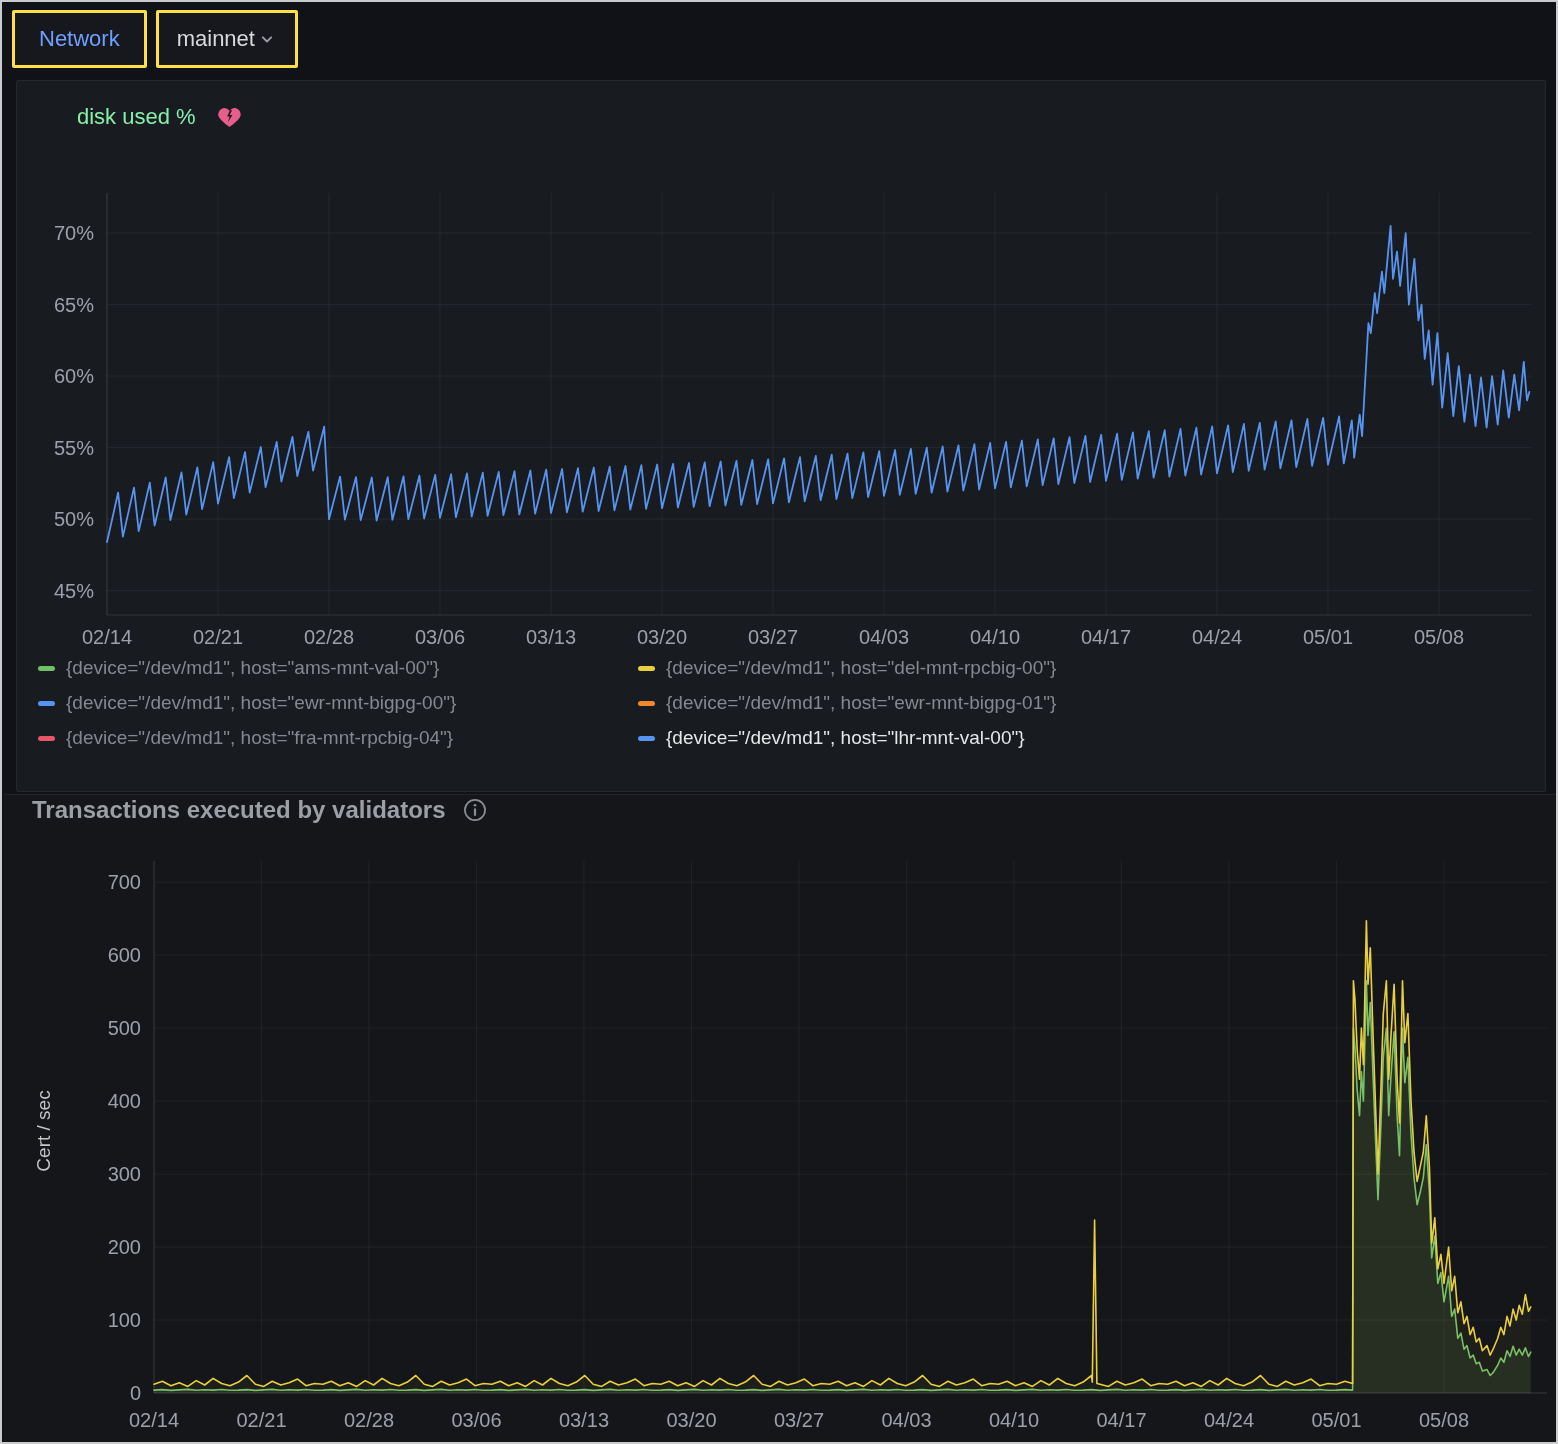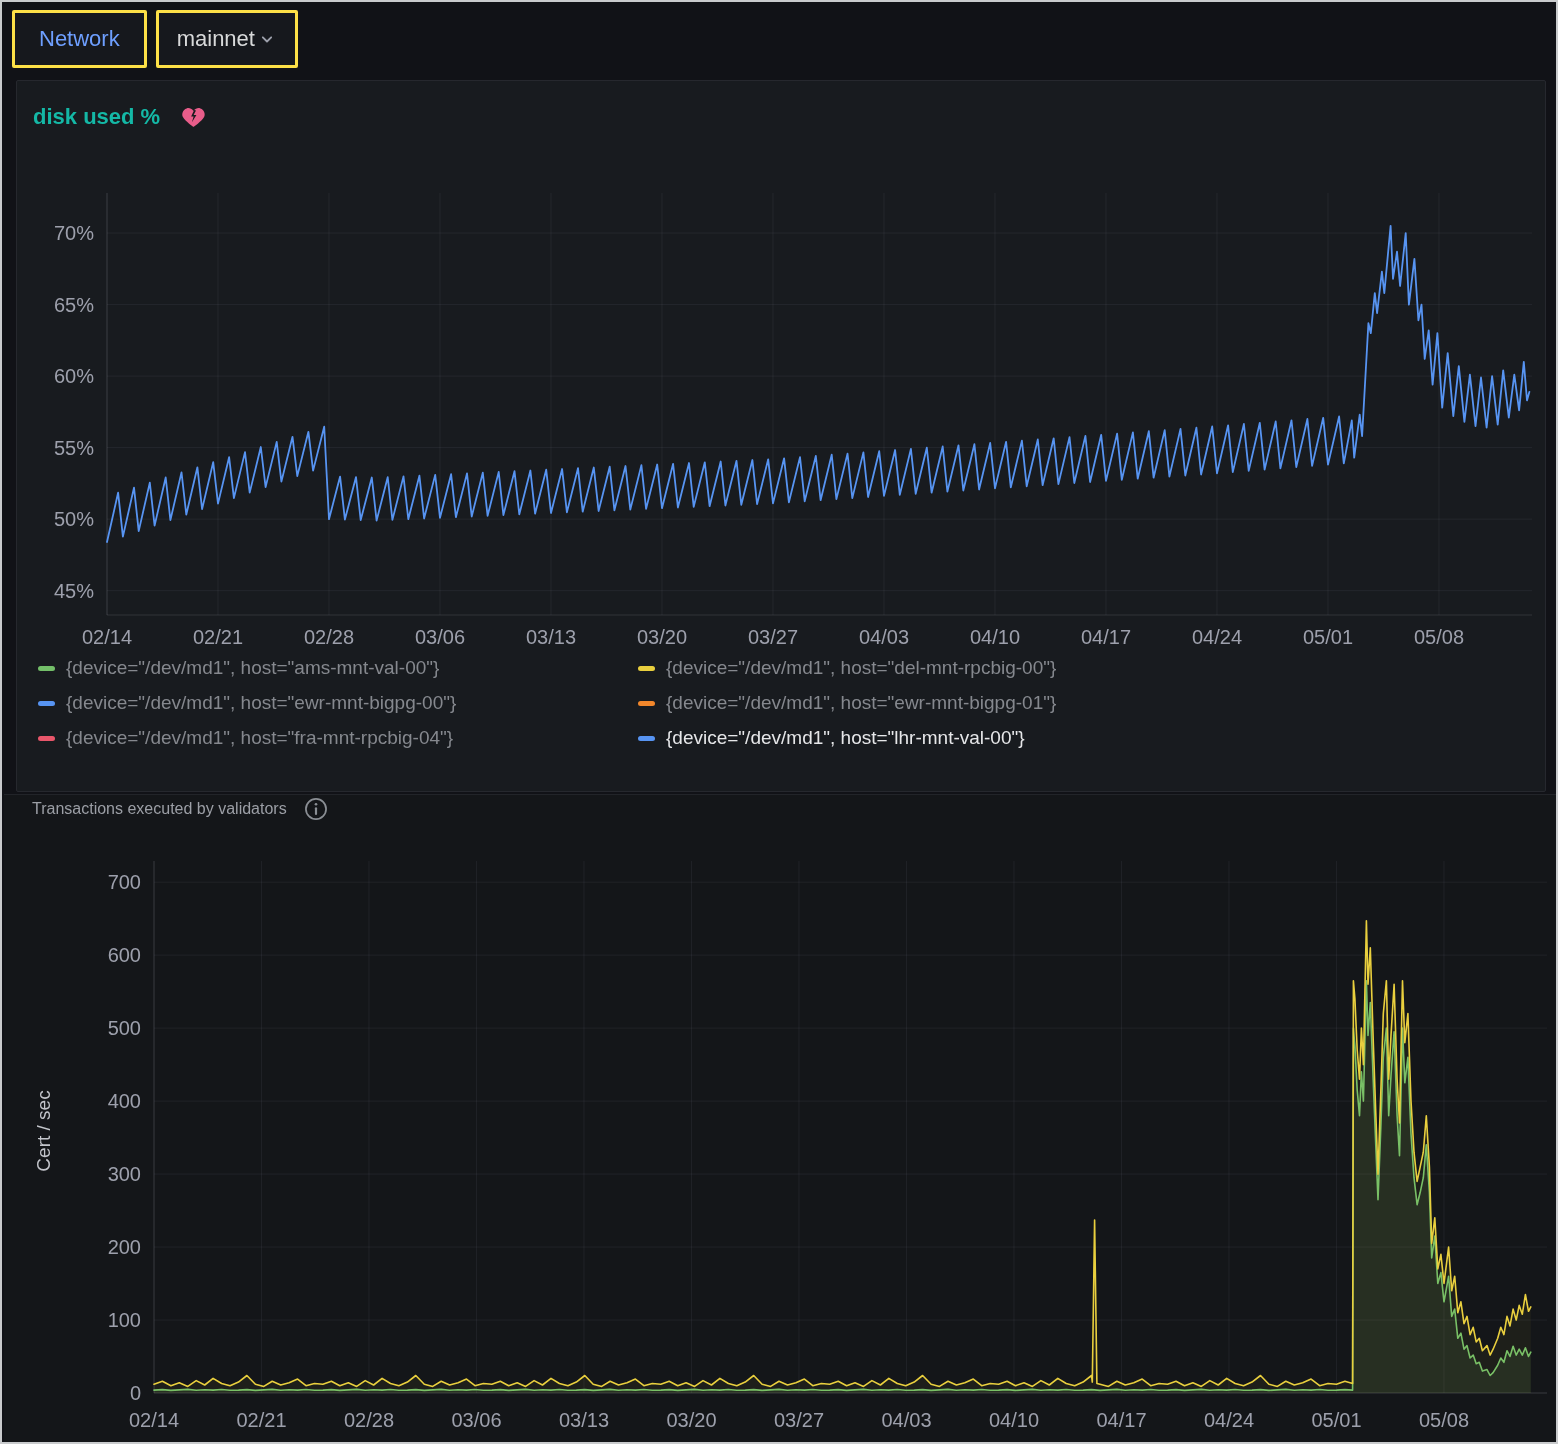--- a/index.html
+++ b/index.html
@@ -19,39 +19,39 @@
   }
   .ctrl-label { padding:0 24px; color:#6e9fff; font-weight:500; }
   .ctrl-value { padding:0 18px; color:#d8d9da; gap:2px; }
   .chev { width:20px; height:20px; }
 
   .panel1 {
     position:absolute; left:14px; top:78px; width:1530px; height:712px;
     background:#181b1f; border:1px solid #26282e; border-radius:2px;
   }
   .panel1-title-row { position:absolute; left:16px; top:22px; display:flex; align-items:center; gap:20px; }
-  .p1-title { color:#14b8a6; font-size:22px; font-weight:700; }
+  .p1-title { color:#86efac; font-size:22px; font-weight:400;margin-left:44px; }
   .heart { width:27px; height:27px; }
 
   .chart1-svg { position:absolute; left:-1px; top:107px; }
 
   .legend {
     position:absolute; left:21px; top:576px; width:1480px;
     display:grid; grid-template-columns:600px auto; row-gap:13px;
   }
   .legend-item { display:flex; align-items:center; gap:11px; font-size:19px; color:#85888e; cursor:pointer; }
   .legend-item.hl { color:#e6e7e9; }
   .pill { width:17px; height:5px; border-radius:3px; flex:none; }
 
   .panel2 {
     position:absolute; left:2px; top:792px; width:1554px; height:650px;
     background:#141619; border-top:1px solid #222429;
   }
   .panel2-title-row { position:absolute; left:28px; top:1px; display:flex; align-items:center; gap:16px; }
-  .p2-title { color:#9c9fa6; font-size:16px; font-weight:400; }
+  .p2-title { color:#9c9fa6; font-size:24px; font-weight:700; }
   .info { width:26px; height:26px; }
   .chart2-svg { position:absolute; left:0; top:58px; }
   .ylabel2 {
     position:absolute; left:40px; top:336px; color:#c3c5cb; font-size:19px;
     transform:translate(-50%,-50%) rotate(-90deg); white-space:nowrap;
   }
   .tick-text { fill:#9da0ac; }
 </style>
 </head>
 <body>

